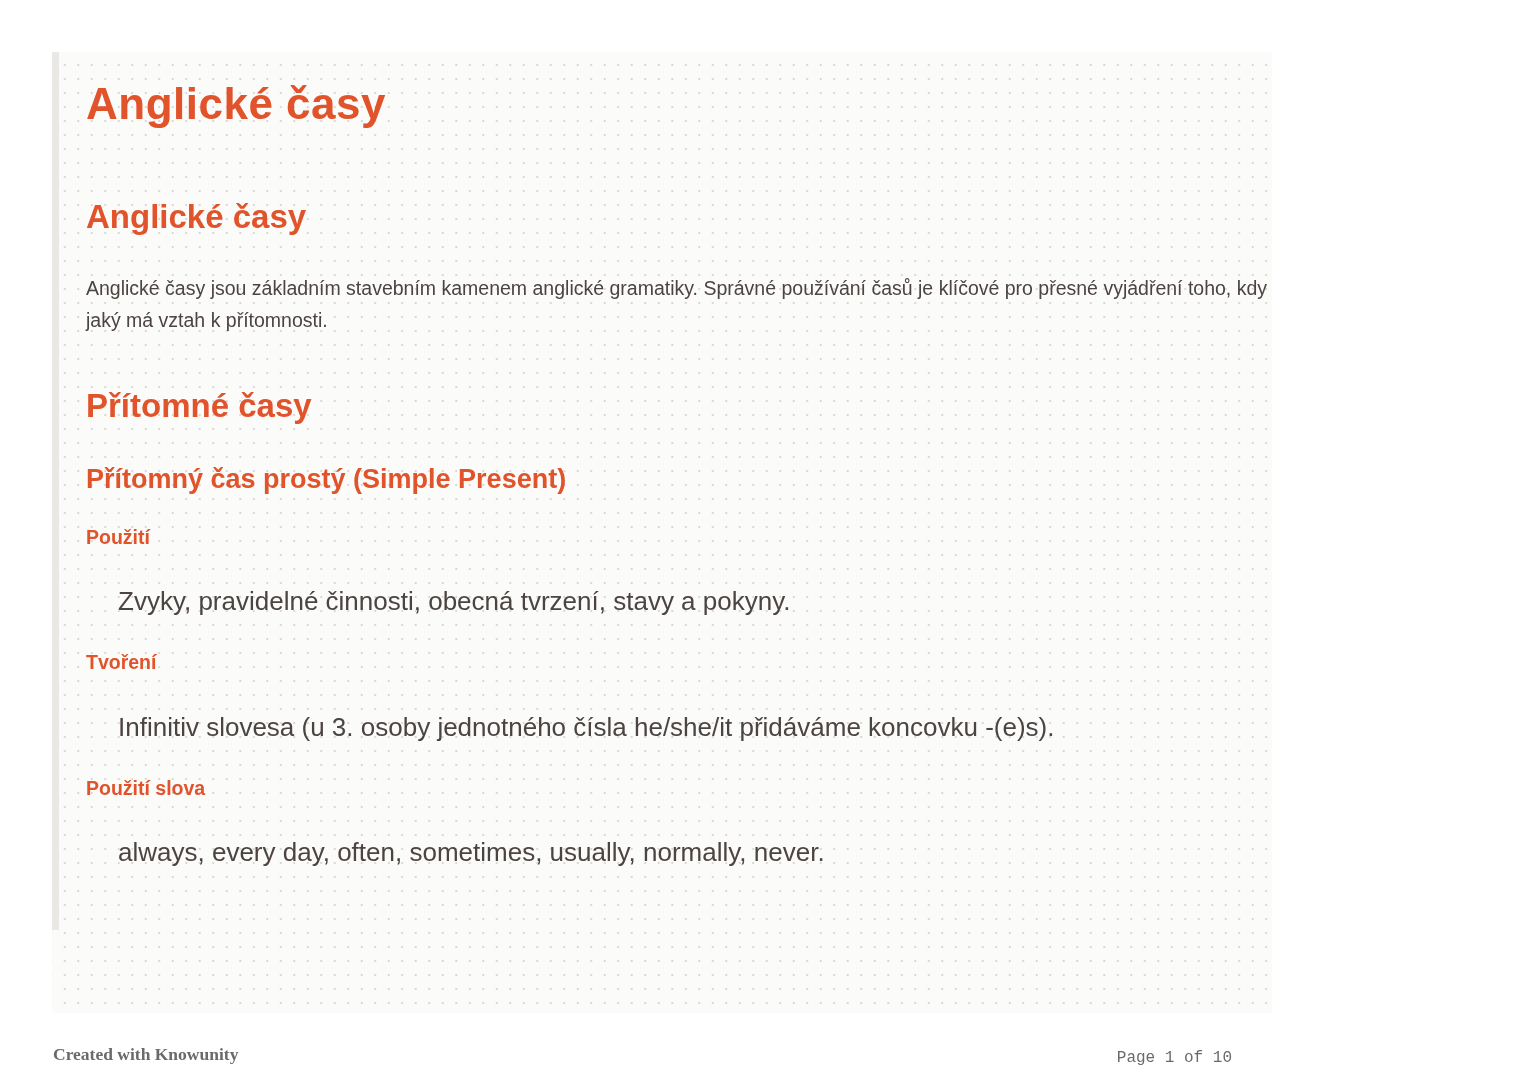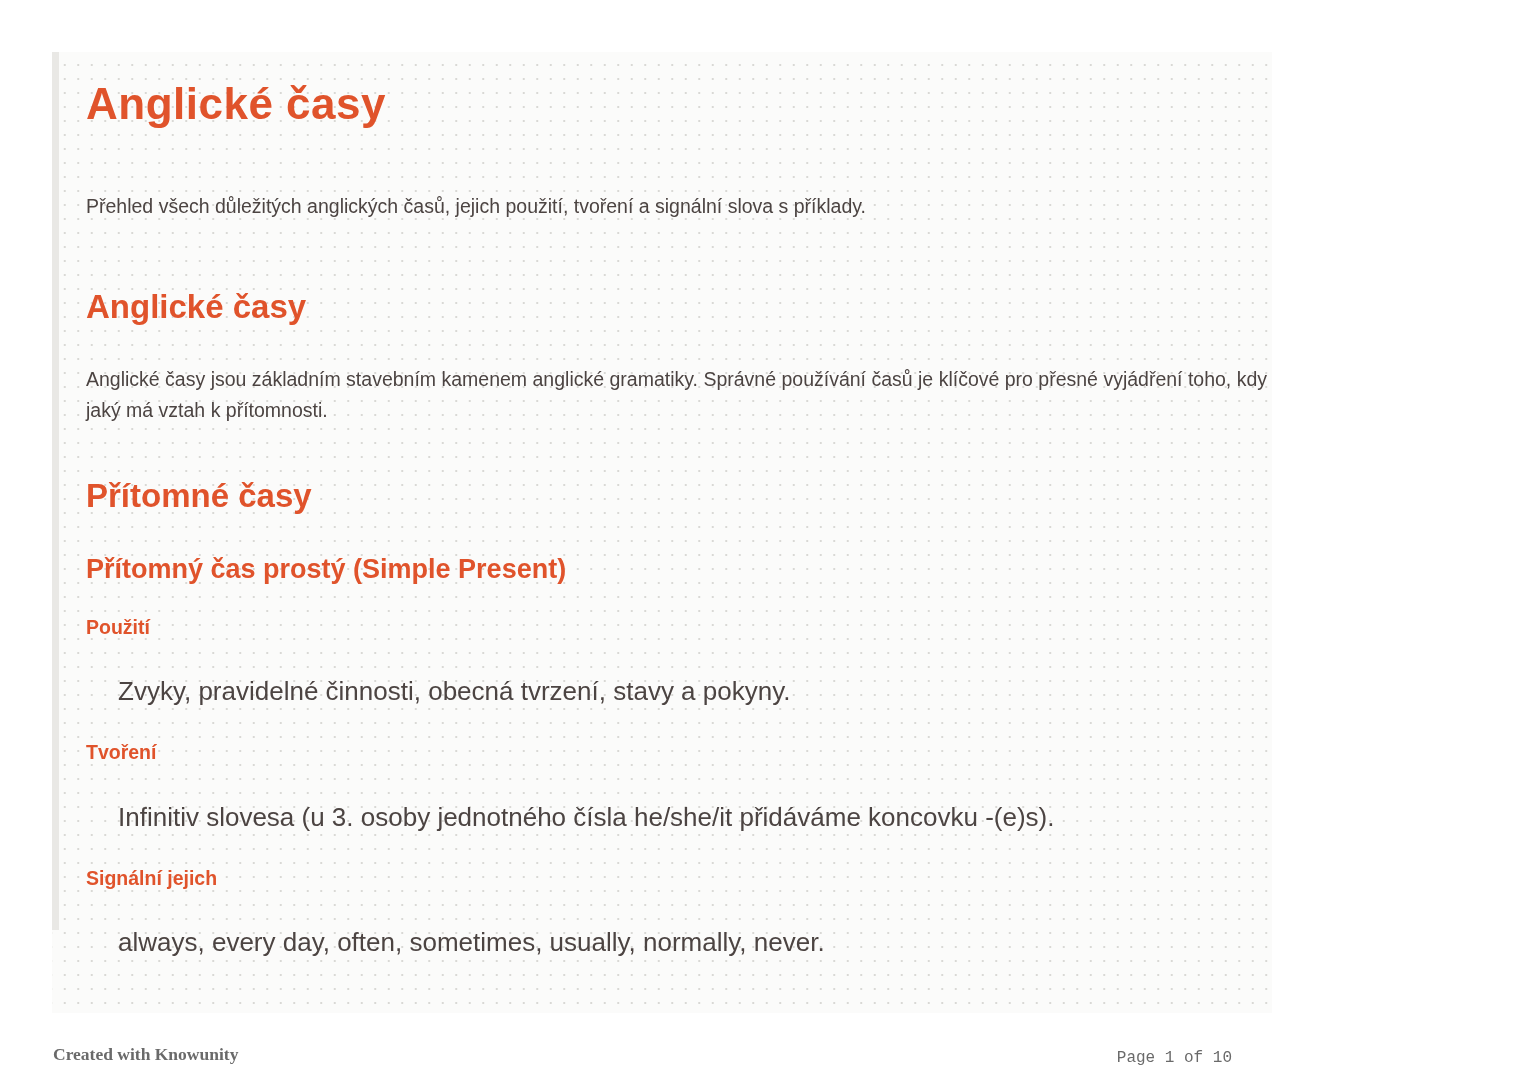--- a/index.html
+++ b/index.html
@@ -120,37 +120,36 @@
 
 <div class="viewport">
 
   <div class="note-page">
     <div class="edge-bar"></div>
 
     <div class="content">
 
       <h1 class="doc-title">Anglické časy</h1>
 
-      <p class="doc-subtitle">Přehled všech důležitých anglických časů, jejich použití, tvoření a signální slova s příklady.</p>
 
       <h2 class="h2">Anglické časy</h2>
 
       <p class="body-par">Anglické časy jsou základním stavebním kamenem anglické gramatiky. Správné používání časů je klíčové pro přesné vyjádření toho, kdy se děj odehrává a jaký má vztah k přítomnosti.</p>
 
       <h2 class="h2b">Přítomné časy</h2>
 
       <h3 class="h3">Přítomný čas prostý (Simple Present)</h3>
 
       <h4 class="h4">Použití</h4>
       <p class="indent-par">Zvyky, pravidelné činnosti, obecná tvrzení, stavy a pokyny.</p>
 
       <h4 class="h4">Tvoření</h4>
       <p class="indent-par">Infinitiv slovesa (u 3. osoby jednotného čísla he/she/it přidáváme koncovku -(e)s).</p>
 
-      <h4 class="h4">Signální jejich</h4>
+      <h4 class="h4">Použití slova</h4>
       <p class="indent-par">always, every day, often, sometimes, usually, normally, never.</p>
 
     </div>
   </div>
 
   <div class="footer-credit">Created with Knowunity</div>
 
   <div class="footer-page">Page 1 of 10</div>
 
 </div>

